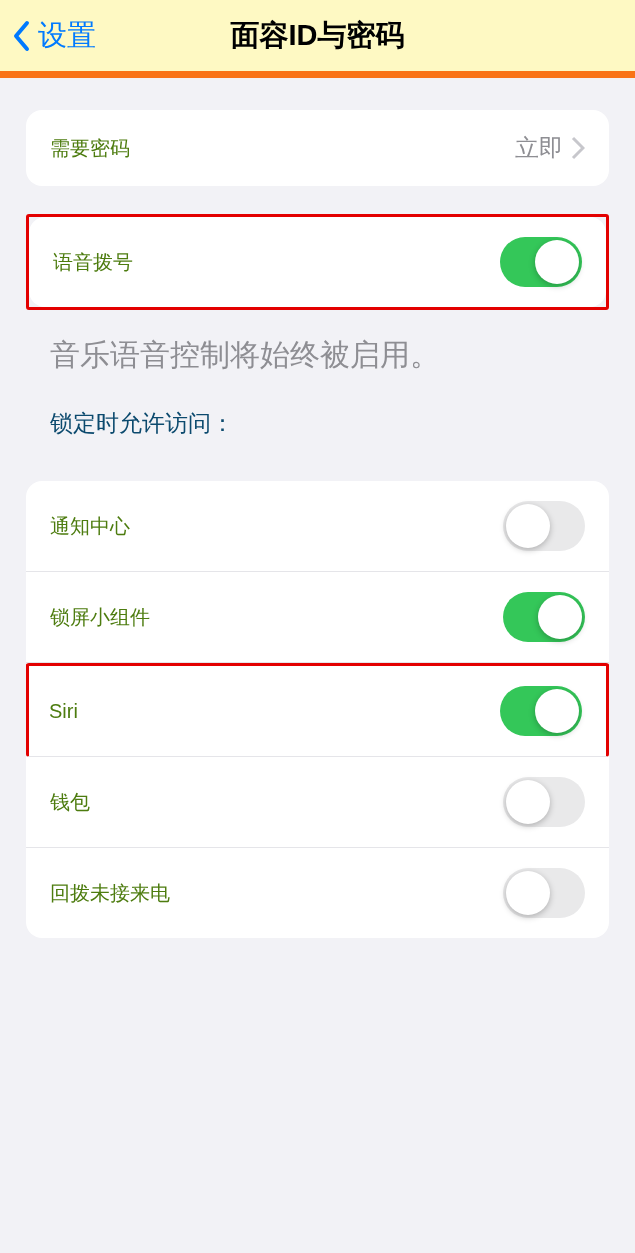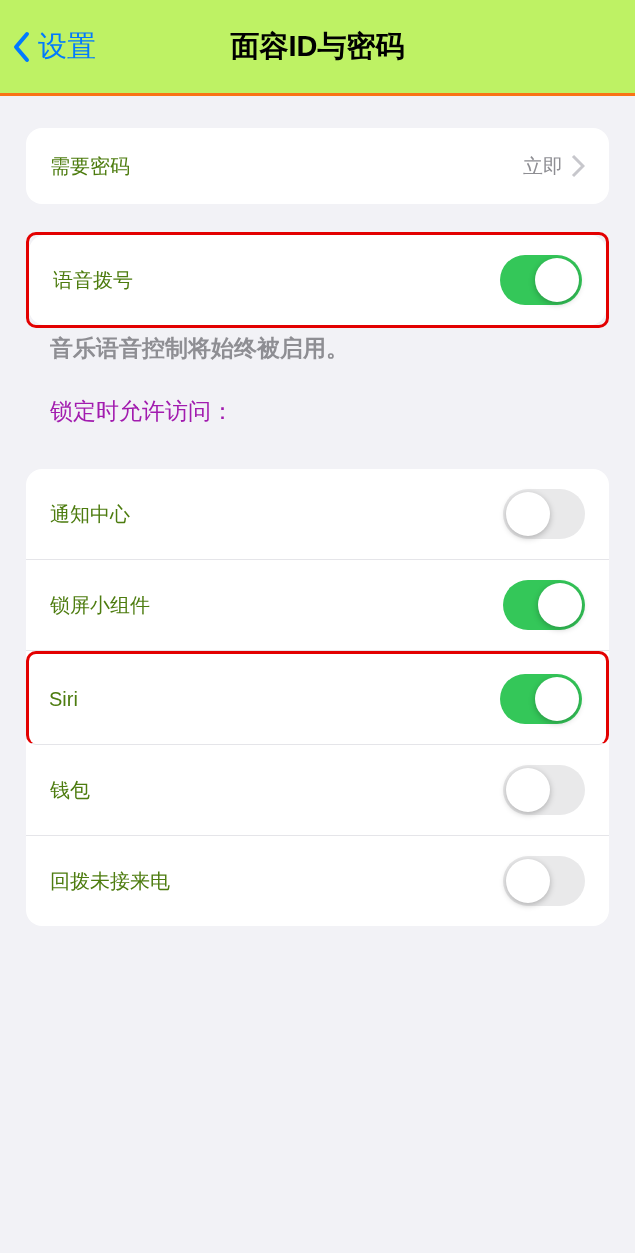--- a/index.html
+++ b/index.html
@@ -8,26 +8,26 @@
       box-sizing: border-box;
       font-family: -apple-system, BlinkMacSystemFont, "Segoe UI", Helvetica, Arial, sans-serif;
     }
     body {
       width: 635px;
       height: 1253px;
       background: #f2f2f6;
       overflow: hidden;
     }
     .header {
-      height: 96px;
-      background: #bef264;
+      height: 78px;
+      background: #fef9c3;
       display: flex;
       align-items: center;
       position: relative;
-      border-bottom: 3px solid #f97316;
+      border-bottom: 7px solid #f97316;
     }
     .back-button {
       display: flex;
       align-items: center;
       padding-left: 12px;
       color: #007aff;
       font-size: 29px;
       cursor: pointer;
     }
     .back-chevron {
@@ -66,21 +66,21 @@
     .row-label {
       font-size: 20px;
       color: #4d7c0f;
     }
     .row-value {
       display: flex;
       align-items: center;
       gap: 8px;
     }
     .row-value-text {
-      font-size: 20px;
+      font-size: 24px;
       color: #8e8e93;
       text-align: right;
     }
     .chevron-right {
       width: 14px;
       height: 24px;
       fill: none;
       stroke: #c7c7cc;
       stroke-width: 3;
     }
@@ -106,34 +106,33 @@
       top: 3px;
       box-shadow: 0 2px 6px rgba(0,0,0,0.25);
     }
     .toggle.on .toggle-knob {
       right: 3px;
     }
     .toggle.off .toggle-knob {
       left: 3px;
     }
     .footer-text {
-      font-size: 23px;
+      font-size: 30px;
       color: #8e8e93;
-      padding: 4px 24px 0 24px;
+      padding: 24px 24px 0 24px;
       line-height: 1.4;
-      font-weight: bold;
     }
     .section-header {
       font-size: 23px;
-      color: #a21caf;
+      color: #0c4a6e;
       padding: 32px 24px 10px 24px;
     }
     .highlight-red {
       border: 3px solid #e30000;
-      border-radius: 10px;
+      border-radius: 3px;
     }
     .highlight-group-1 {
       margin-top: 28px;
     }
     .highlight-group-1 .group {
       margin-top: 0;
       border-radius: 16px;
     }
   </style>
 </head>

